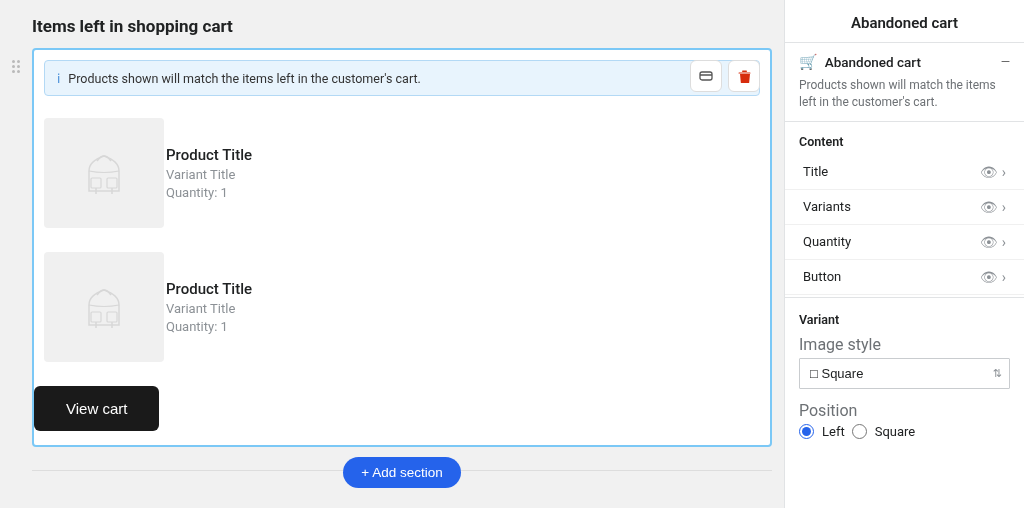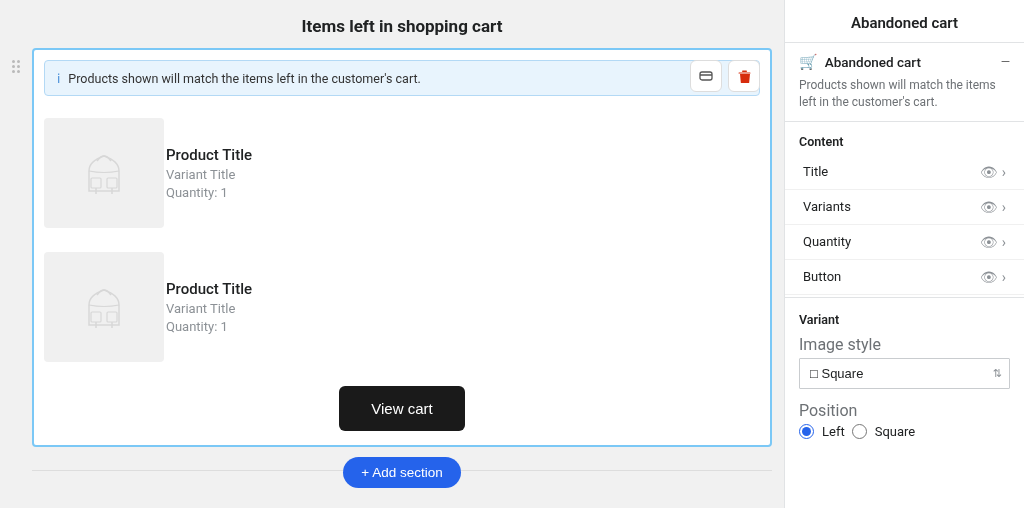--- a/index.html
+++ b/index.html
@@ -42,21 +42,21 @@
       flex-direction: column;
       padding: 16px 12px 16px 0;
       min-width: 0;
     }
 
     .page-title {
       font-size: 17px;
       font-weight: 700;
       color: #202223;
       margin-bottom: 12px;
-      text-align: center;
+      text-align: left;
     }
 
     
     .canvas-wrapper {
       position: relative;
       flex: 1;
       border: 2px solid #7bc8f6;
       border-radius: 4px;
       background: #fff;
       overflow: hidden;
@@ -158,22 +158,21 @@
     }
 
     .product-variant, .product-qty {
       font-size: 13px;
       color: #8c9196;
     }
 
     
     .view-cart-wrapper {
       display: flex;
-      justify-content: center;
-      padding: 12px 7px 16px;
+      padding: 12px 0 16px;
     }
 
     .view-cart-btn {
       background: #1a1a1a;
       color: #fff;
       border: none;
       border-radius: 6px;
       padding: 14px 32px;
       font-size: 15px;
       font-weight: 500;

